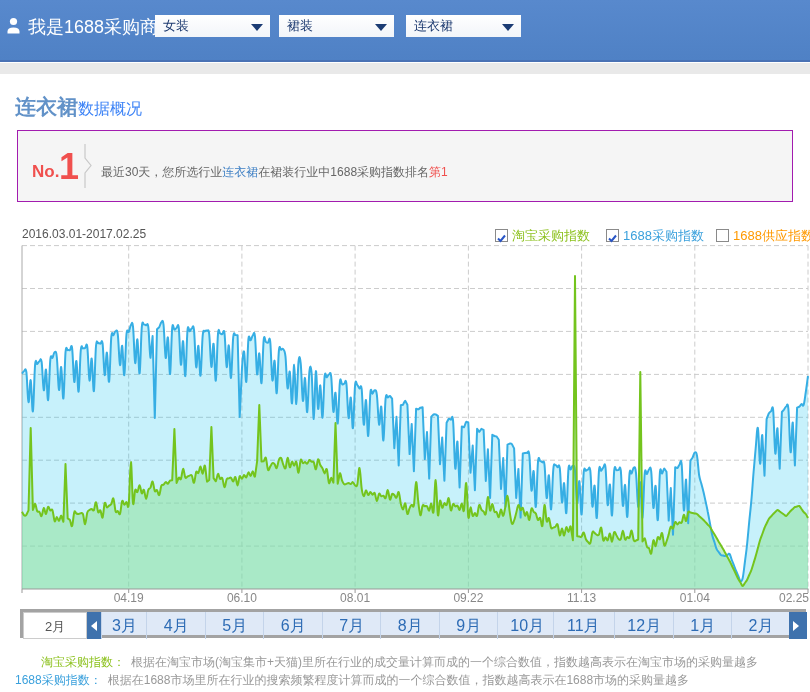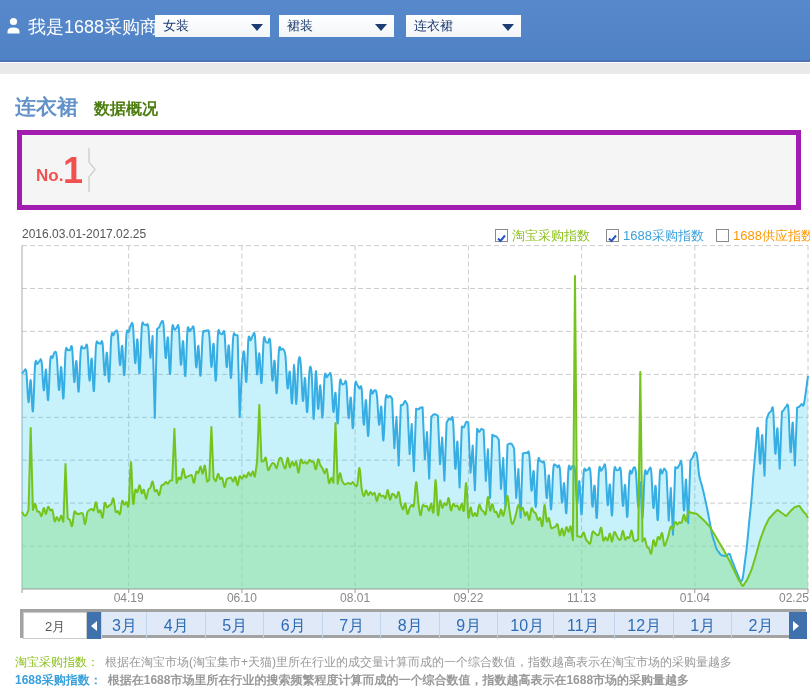--- a/index.html
+++ b/index.html
@@ -11,41 +11,41 @@
   .graystrip{position:absolute;left:0;top:63px;width:810px;height:11px;background:#e9e9e9;}
   .usr{position:absolute;left:28px;top:14px;color:#fff;font-size:18px;line-height:26px;}
   .usr .caret{display:inline-block;width:0;height:0;border-left:5px solid transparent;
        border-right:5px solid transparent;border-top:6px solid #fff;margin-left:6px;vertical-align:2px;}
   .sel{position:absolute;top:15px;height:22px;background:linear-gradient(180deg,#fff,#f2f5f9);
        font-size:13px;color:#1d3a70;line-height:22px;padding-left:8px;box-sizing:border-box;}
   .sel .car{position:absolute;right:7px;top:9px;width:0;height:0;
        border-left:6px solid transparent;border-right:6px solid transparent;border-top:7px solid #1c3c74;}
   .title{position:absolute;left:15px;top:93px;}
   .title .big{font-size:21px;font-weight:bold;color:#6292c8;}
-  .title .small{font-size:16px;font-weight:bold;color:#4d7c0f;margin-left:16px;}
+  .title .small{font-size:16px;font-weight:normal;color:#3b82f6;}
   .nobox{position:absolute;left:17px;top:130px;width:774px;height:70px;
-         background:#f5f5f5;border:5px solid #a21caf;}
+         background:#f5f5f5;border:1px solid #a21caf;}
     .nobox .no{position:absolute;left:14px;top:31px;font-size:17px;font-weight:bold;color:#f0504e;}
   .nobox .one{position:absolute;left:41px;top:15px;font-size:36px;font-weight:bold;color:#f0504e;}
   .nobox .desc{position:absolute;left:83px;top:33px;font-size:12px;color:#666;}
   .nobox .desc .b{color:#3d7fc4;}
   .nobox .desc .r{color:#f0504e;}
   .dt{position:absolute;left:22px;top:227px;font-size:12px;color:#555;}
   .lg{position:absolute;top:227px;font-size:13px;white-space:nowrap;}
   .cb{position:absolute;top:229px;width:11px;height:11px;background:#fff;border:1px solid #8a8a8a;}
   .mbar{position:absolute;left:20px;top:609px;width:786px;height:29px;background:#dfe9f7;
         border:3px solid #a3a3a3;box-sizing:border-box;}
   .mcell{position:absolute;top:0;height:27px;line-height:27px;text-align:center;
          font-size:16px;color:#2e6cb5;border-left:1px solid #c4d4ea;}
   .mwhite{position:absolute;left:0;top:0;width:64px;height:27px;line-height:27px;text-align:center;
           background:#fff;font-size:13px;color:#555;box-sizing:border-box;border:1px solid #ccc;}
   .marr{position:absolute;top:0;width:14px;height:27px;background:#3f72ad;}
   .marr svg{position:absolute;left:3px;top:9px;}
   .bleg{position:absolute;font-size:12px;}
-  .bleg .lab1{color:#8cc11d;}
+  .bleg .lab1{color:#8cc11d;margin-left:26px;}
   .bleg .lab2{color:#3aa0dc;}
   .bleg .txt{color:#999;}
 </style>
 </head>
 <body>
   <div class="topbar"></div>
   <div class="graystrip"></div>
   <svg style="position:absolute;left:7px;top:16px;" width="13" height="19" viewBox="0 0 13 19">
     <circle cx="6.5" cy="5.5" r="3.6" fill="#fff"></circle>
     <path d="M0.5,17.5 L0.5,15.5 Q0.5,11.5 6.5,11.5 Q12.5,11.5 12.5,15.5 L12.5,17.5 Z" fill="#fff"></path>
@@ -56,20 +56,21 @@
   <div class="sel" style="left:406px;width:115px;">连衣裙<span class="car"></span></div>
 
   <div class="title"><span class="big">连衣裙</span><span class="small">数据概况</span></div>
 
   <div class="nobox">
     <span class="no">No.</span>
     <span class="one">1</span>
     <svg style="position:absolute;left:64px;top:12px;" width="12" height="46" viewBox="0 0 12 46">
       <path d="M3,1 L3,15 L9,22.5 L3,30 L3,45" fill="none" stroke="#c8c8c8" stroke-width="1.2"></path>
     </svg>
+    <span class="desc">最近30天，您所选行业<span class="b">连衣裙</span>在裙装行业中1688采购指数排名<span class="r">第1</span></span>
   </div>
 
   <div class="dt">2016.03.01-2017.02.25</div>
   <div class="cb" style="left:495px;"><svg width="11" height="11" viewBox="0 0 11 11">
       <path d="M2,5.5 L4.5,8 L9,2.5" fill="none" stroke="#2a56c6" stroke-width="2"></path>
     </svg></div>
   <div class="lg" style="left:512px;color:#8cc11d;">淘宝采购指数</div>
   <div class="cb" style="left:606px;"><svg width="11" height="11" viewBox="0 0 11 11">
       <path d="M2,5.5 L4.5,8 L9,2.5" fill="none" stroke="#2a56c6" stroke-width="2"></path>
     </svg></div>
@@ -136,13 +137,13 @@
     <div class="mcell" style="left:649.5px;width:58.5px;">1月</div>
     <div class="mcell" style="left:708.0px;width:58.0px;">2月</div>
     <div class="marr" style="left:766px;width:18px;">
       <svg width="8" height="10" viewBox="0 0 8 10">
         <path d="M1,0 L7,5 L1,10 Z" fill="#fff"></path>
       </svg>
     </div>
   </div>
 
   <div class="bleg" style="left:15px;top:654px;"><span class="lab1">淘宝采购指数：</span><span style="display:inline-block;width:6px;"></span><span class="txt">根据在淘宝市场(淘宝集市+天猫)里所在行业的成交量计算而成的一个综合数值，指数越高表示在淘宝市场的采购量越多</span></div>
-  <div class="bleg" style="left:15px;top:672px;font-weight:bold;"><span class="lab2">1688采购指数：</span><span style="display:inline-block;width:6px;"></span><span class="txt">根据在1688市场里所在行业的搜索频繁程度计算而成的一个综合数值，指数越高表示在1688市场的采购量越多</span></div>
+  <div class="bleg" style="left:15px;top:672px;"><span class="lab2">1688采购指数：</span><span style="display:inline-block;width:6px;"></span><span class="txt">根据在1688市场里所在行业的搜索频繁程度计算而成的一个综合数值，指数越高表示在1688市场的采购量越多</span></div>
 
 </body></html>

